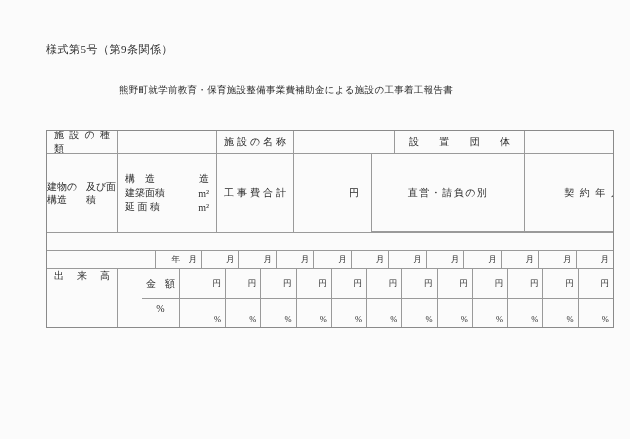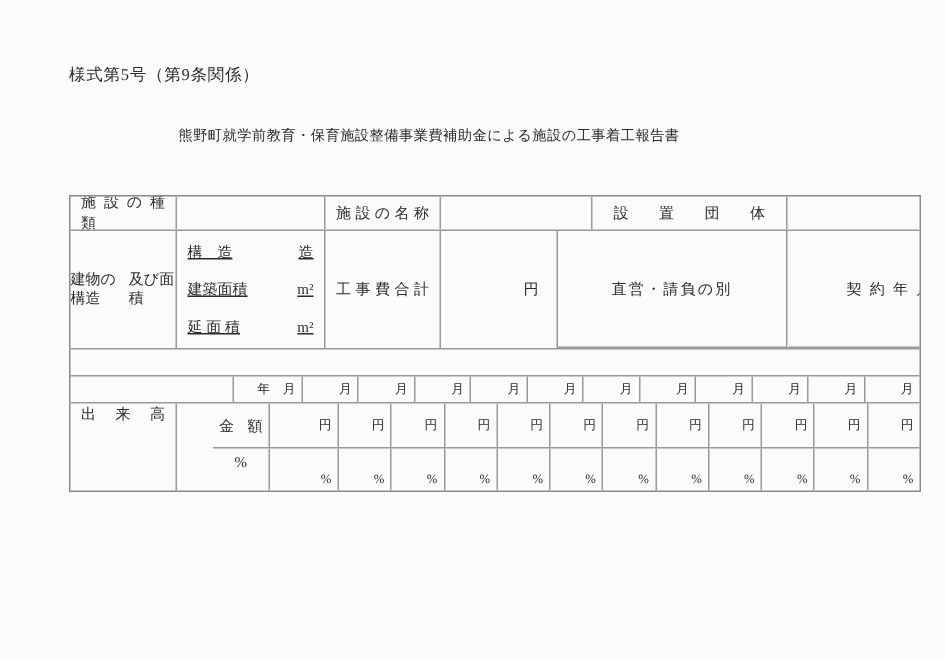--- a/index.html
+++ b/index.html
@@ -18,21 +18,21 @@
   .cell { box-sizing:border-box; overflow:hidden; font-size:10px; }
 
   
   .r1 { height:22px; }
   .r1 .cell { display:flex; align-items:center; }
   .lbl-spread { text-align:justify; text-align-last:justify; display:block; width:100%; padding:0 7px; box-sizing:border-box; }
 
   
   .band { height:78px; }
   .c-group { width:71px; flex:0 0 71px; display:flex; flex-direction:row; justify-content:center; align-items:center; line-height:1.35; }
-  .c-struct { width:99px; flex:0 0 99px; display:flex; flex-direction:column; justify-content:space-between; padding:7px 7px;text-decoration:underline; }
+  .c-struct { width:99px; flex:0 0 99px; display:flex; flex-direction:column; justify-content:center; padding:7px 7px; }
   .struct-line { display:flex; justify-content:space-between; align-items:center; }
   .c-cost { width:77px; flex:0 0 77px; display:flex; align-items:center; }
   .c-costval { width:78px; flex:0 0 78px; display:flex; align-items:center; justify-content:flex-end; padding-right:12px; }
   .c-details { flex:1; display:flex; flex-direction:row; }
   .d-row { flex:1; display:flex; }
   .d-lbl { width:153px; flex:0 0 153px; display:flex; align-items:center; justify-content:center; letter-spacing:1.5px; }
   .d-val { flex:1; }
 
   
   .spacer { height:17px; }

